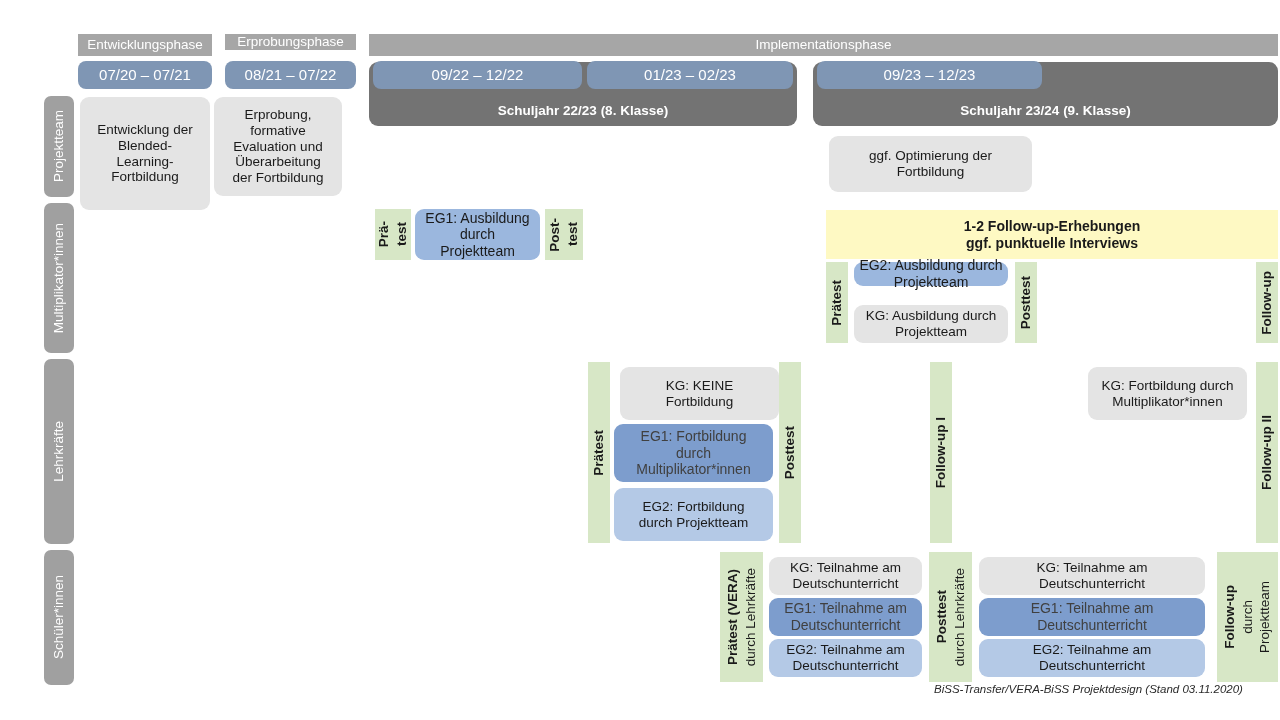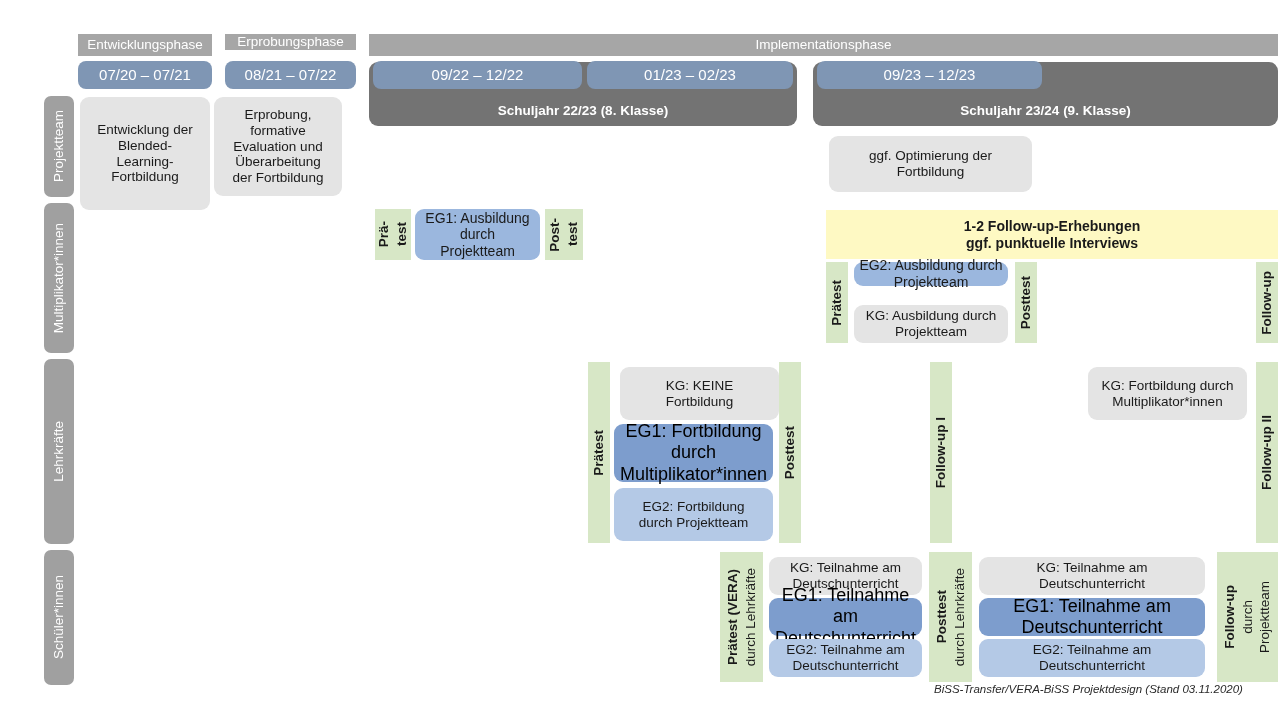--- a/index.html
+++ b/index.html
@@ -17,21 +17,21 @@
        justify-content:center;text-align:center;line-height:1.18;margin-left:36px;}
 
   .phase-head{background:#a6a6a6;color:#ffffff;font-size:13.5px;border-radius:0;}
   .period{background:#7f96b4;color:#ffffff;font-size:15px;border-radius:8px;}
   .schoolyear{background:#737373;color:#ffffff;font-size:13.5px;font-weight:bold;
        border-radius:9px;align-items:flex-end;padding-bottom:7px;}
   .rowlabel{background:#a0a0a0;color:#ffffff;border-radius:7px;font-size:13.5px;}
   .rowlabel .rot{writing-mode:vertical-rl;transform:rotate(180deg);white-space:nowrap;}
 
   .grey{background:#e4e4e4;color:#1a1a1a;font-size:13.5px;border-radius:9px;}
-  .blue-dark{background:#7d9dcd;color:#000000;font-size:18px;border-radius:9px;}
+  .blue-dark{background:#7d9dcd;color:#404040;font-size:14px;border-radius:9px;}
   .blue-mid{background:#9bb7de;color:#1a1a1a;font-size:14px;border-radius:9px;}
   .blue-light{background:#b4c9e6;color:#1a1a1a;font-size:13.5px;border-radius:9px;}
 
   .green{background:#d7e7c6;color:#1a1a1a;font-size:13.5px;}
   .green .rot{writing-mode:vertical-rl;transform:rotate(180deg);white-space:nowrap;}
   .green .rot.b{font-weight:bold;}
   .green .stack{display:flex;flex-direction:row;align-items:center;justify-content:center;height:100%;}
   .green .stack .rot{margin:0 1px;}
 
   .green-wide{background:#fef9c3;color:#1a1a1a;font-size:14px;font-weight:bold;

